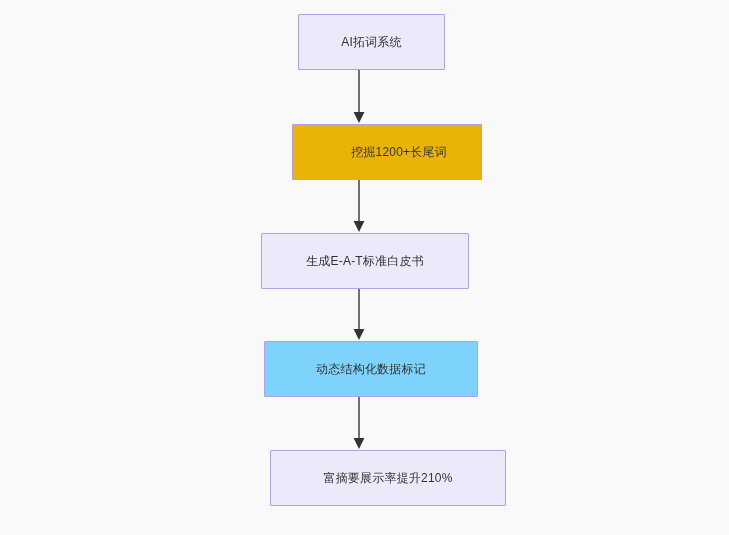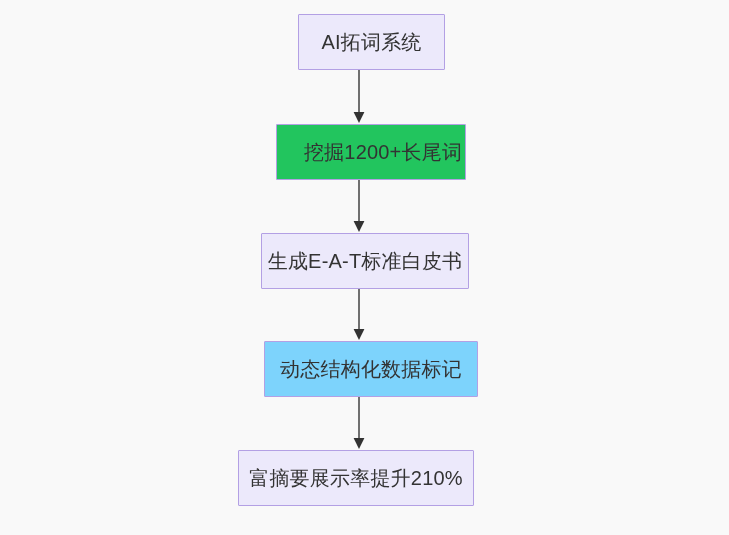--- a/index.html
+++ b/index.html
@@ -22,21 +22,21 @@
   .node {
     position: absolute;
     box-sizing: border-box;
     background: #ece9fb;
     border: 1.4px solid #b3a0e4;
     border-radius: 1px;
     display: flex;
     align-items: center;
     justify-content: center;
     color: #333333;
-    font-size: 20px;
+    font-size: 12px;
     line-height: 1.2;
     letter-spacing: 0.2px;
     white-space: nowrap;
   }
   .node-label {
     display: block;
   }
   .connector {
     position: absolute;
     width: 24px;
@@ -56,21 +56,21 @@
     <span class="node-label">AI拓词系统</span>
   </div>
 
   <div class="connector" style="left: 347px; top: 70px; height: 54px;">
     <svg viewBox="0 0 24 54" width="24" height="54" preserveAspectRatio="none">
       <line x1="12" y1="0" x2="12" y2="44" stroke="#707070" stroke-width="2"></line>
       <polygon points="12,53 6.6,42 17.4,42" fill="#333333"></polygon>
     </svg>
   </div>
 
-  <div class="node" style="left: 276px; top: 124px; width: 190px; height: 56px; background: #22c55e; border-color: rgb(179, 160, 228); color: rgb(51, 51, 51); padding-left: 24px;">
+  <div class="node" style="left: 292px; top: 124px; width: 190px; height: 56px; background: #eab308; border-color: rgb(179, 160, 228); color: rgb(51, 51, 51); padding-left: 24px;">
     <span class="node-label">挖掘1200+长尾词</span>
   </div>
 
   <div class="connector" style="left: 347px; top: 180px; height: 53px;">
     <svg viewBox="0 0 24 53" width="24" height="53" preserveAspectRatio="none">
       <line x1="12" y1="0" x2="12" y2="43" stroke="#707070" stroke-width="2"></line>
       <polygon points="12,52 6.6,41 17.4,41" fill="#333333"></polygon>
     </svg>
   </div>
 
@@ -89,17 +89,17 @@
     <span class="node-label">动态结构化数据标记</span>
   </div>
 
   <div class="connector" style="left: 347px; top: 397px; height: 53px;">
     <svg viewBox="0 0 24 53" width="24" height="53" preserveAspectRatio="none">
       <line x1="12" y1="0" x2="12" y2="43" stroke="#707070" stroke-width="2"></line>
       <polygon points="12,52 6.6,41 17.4,41" fill="#333333"></polygon>
     </svg>
   </div>
 
-  <div class="node" style="left: 238px; top: 450px; width: 236px; height: 56px; background: rgb(236, 233, 251); border-color: rgb(179, 160, 228); color: rgb(51, 51, 51);">
+  <div class="node" style="left: 270px; top: 450px; width: 236px; height: 56px; background: rgb(236, 233, 251); border-color: rgb(179, 160, 228); color: rgb(51, 51, 51);">
     <span class="node-label">富摘要展示率提升210%</span>
   </div>
 
 </div>
 
 </body></html>

